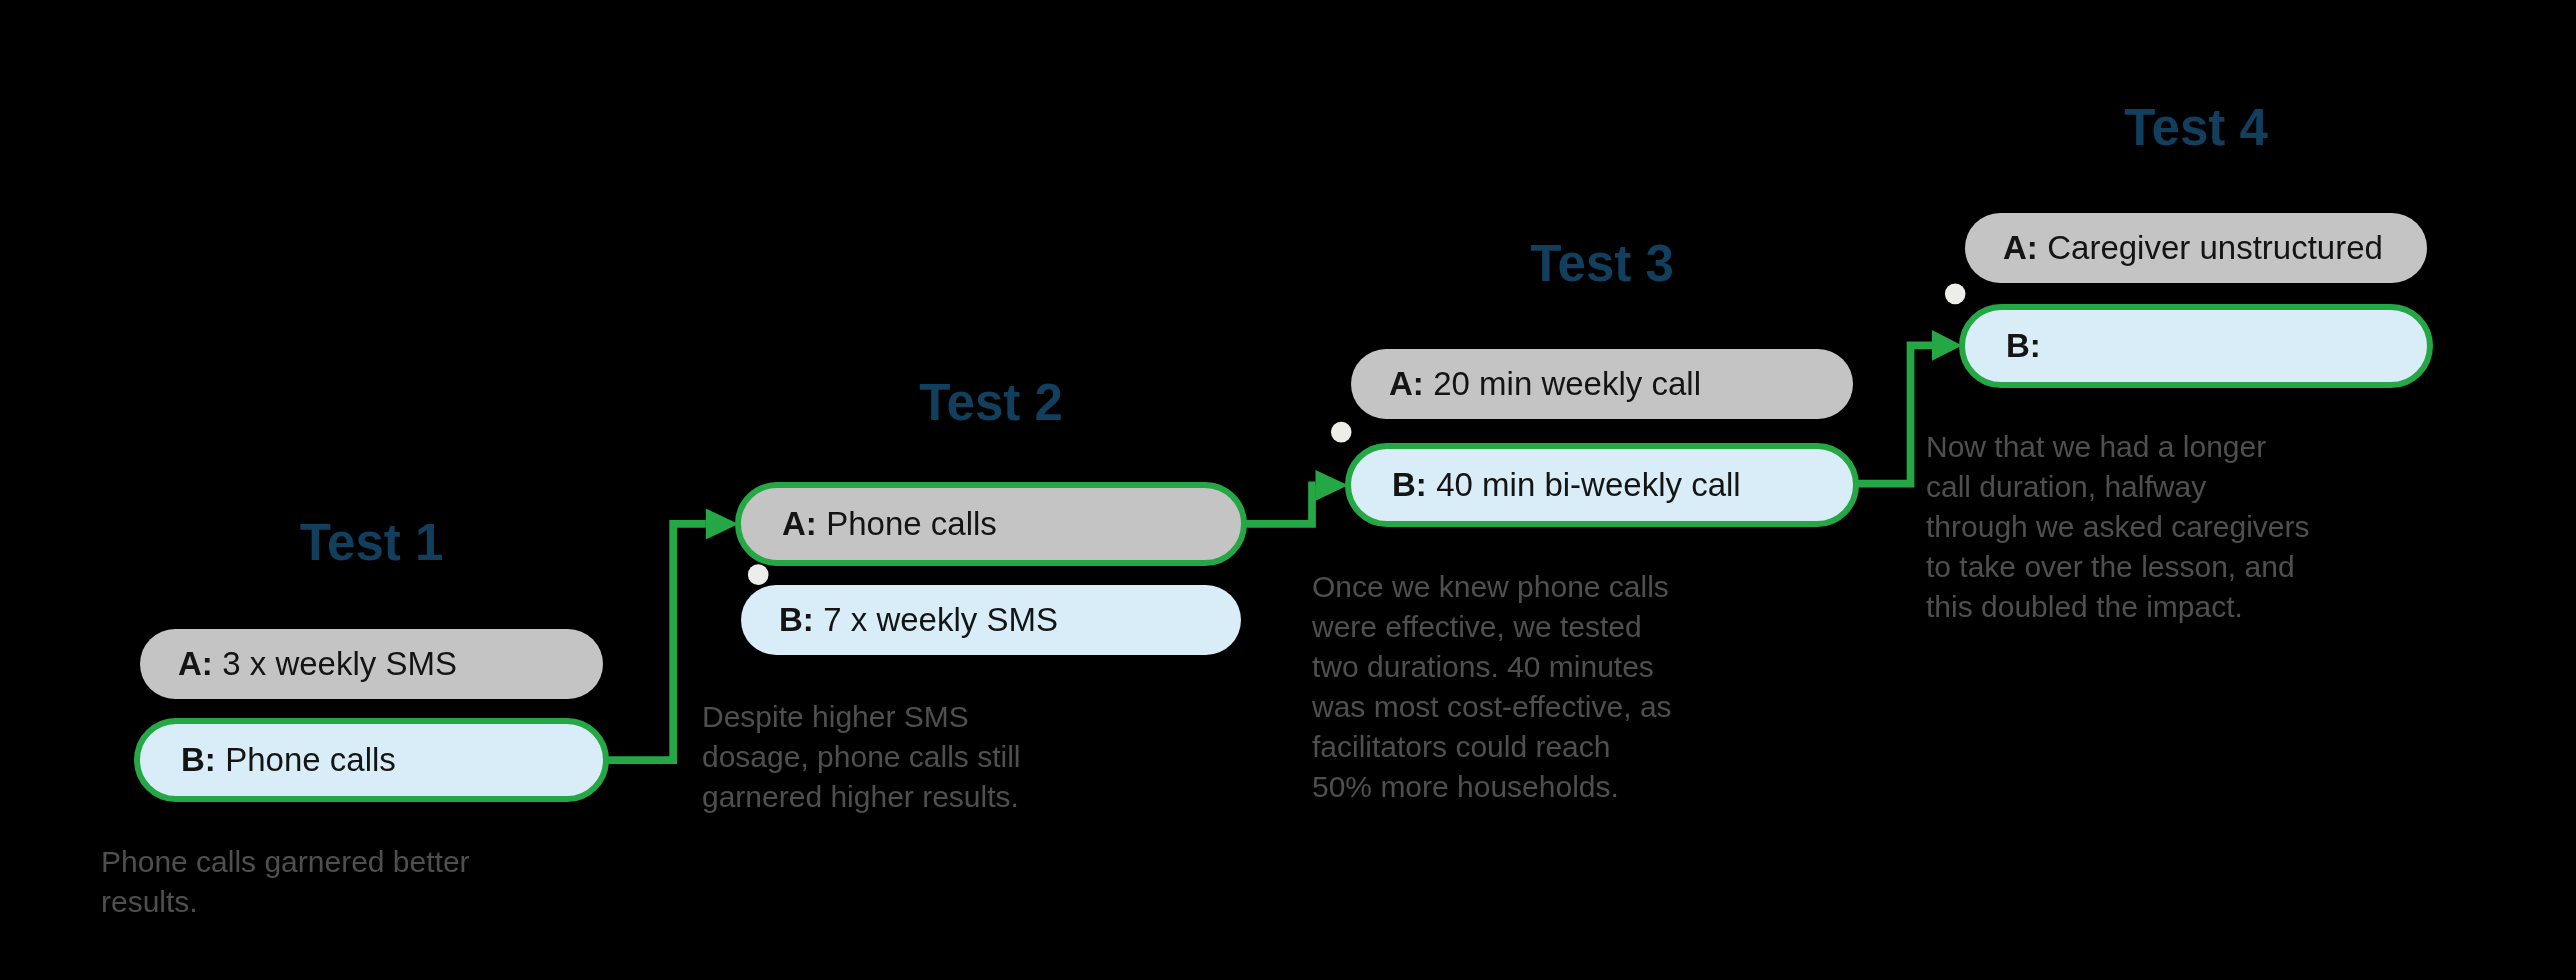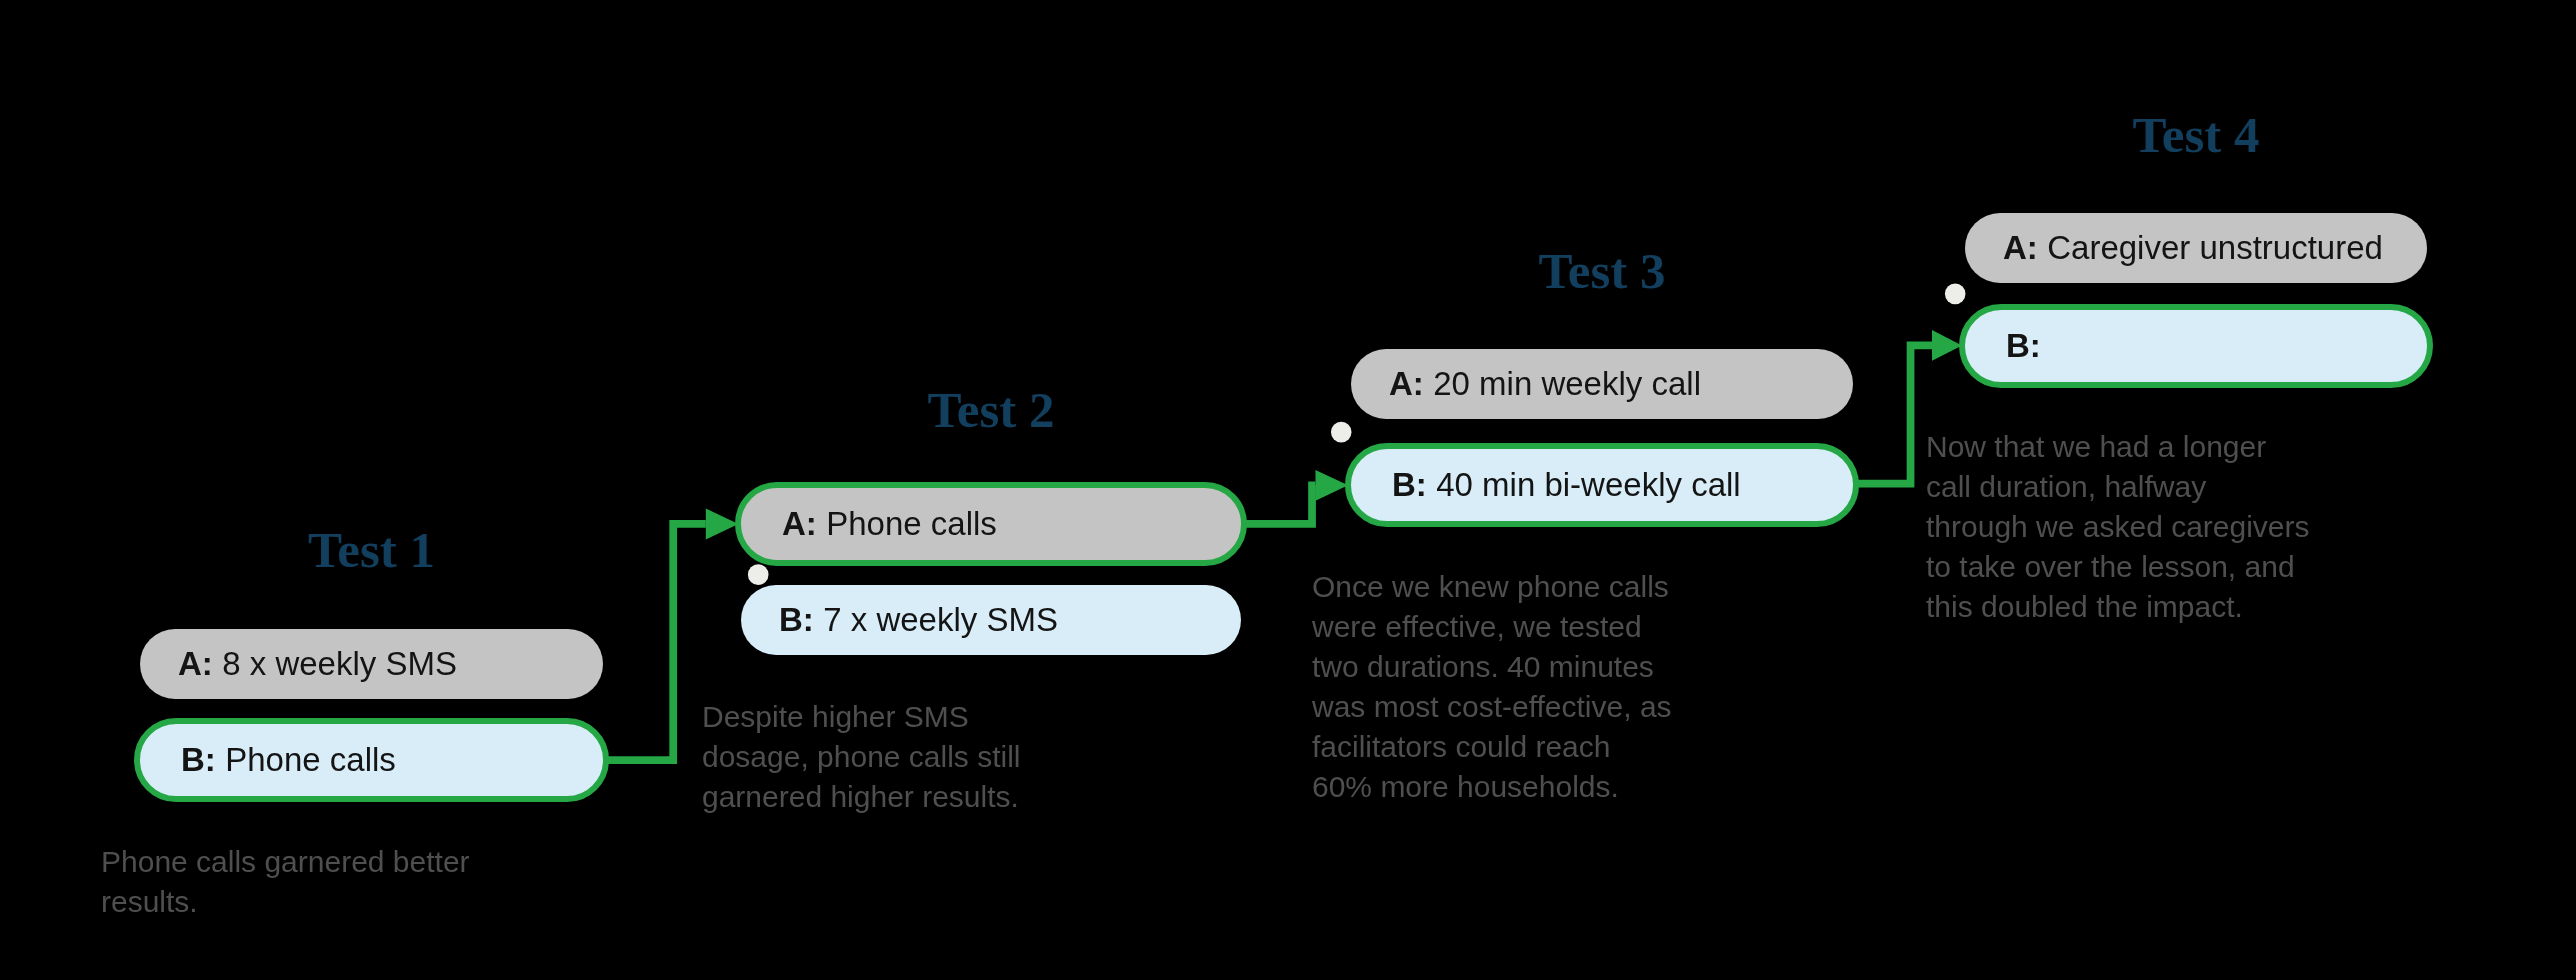--- a/index.html
+++ b/index.html
@@ -26,25 +26,24 @@
   .arrowhead { fill: var(--winner_green, #24a744); }
   .dot { fill: var(--dot_white, #ededea); }
 
   .col { position: absolute; top: 0; height: 100%; }
   #t1 { left: 140px;  width: 463px; }
   #t2 { left: 741px;  width: 500px; }
   #t3 { left: 1351px; width: 502px; }
   #t4 { left: 1965px; width: 462px; }
 
   .title {
-    position: absolute; left: 0; right: 0; margin: 12px;
+    position: absolute; left: 0; right: 0; margin: 4px;
     text-align: center;
     font-size: 51px; line-height: 51px; font-weight: bold;
     color: var(--title_navy, #133f5e);
-    font-family: Liberation Serif, serif;
   }
   #t1 .title { top: 513px; }
   #t2 .title { top: 373px; }
   #t3 .title { top: 234px; }
   #t4 .title { top: 98px; }
 
   .pill {
     position: absolute; left: 0; right: 0;
     height: 70px; border-radius: 35px;
     box-sizing: border-box;
@@ -98,21 +97,21 @@
 
     <circle class="dot" cx="883" cy="669" r="12"></circle>
     <circle class="dot" cx="1562" cy="503" r="12"></circle>
     <circle class="dot" cx="2277" cy="342" r="12"></circle>
   </svg>
 
   <section class="col" id="t1">
     <h2 class="title">Test 1</h2>
     <div class="pill pill-a gray">
       <b class="pfx">A:</b>
-      <span class="lbl">8 x weekly SMS</span>
+      <span class="lbl">3 x weekly SMS</span>
     </div>
     <div class="pill pill-b blue winner">
       <b class="pfx">B:</b>
       <span class="lbl">Phone calls</span>
     </div>
     <p class="caption">Phone calls garnered better
 results.</p>
   </section>
 
   <section class="col" id="t2">
@@ -138,21 +137,21 @@
     </div>
     <div class="pill pill-b blue winner">
       <b class="pfx">B:</b>
       <span class="lbl">40 min bi-weekly call</span>
     </div>
     <p class="caption">Once we knew phone calls
 were effective, we tested
 two durations. 40 minutes
 was most cost-effective, as
 facilitators could reach
-60% more households.</p>
+50% more households.</p>
   </section>
 
   <section class="col" id="t4">
     <h2 class="title">Test 4</h2>
     <div class="pill pill-a gray">
       <b class="pfx">A:</b>
       <span class="lbl">Caregiver unstructured</span>
     </div>
     <div class="pill pill-b blue winner">
       <b class="pfx">B:</b>

